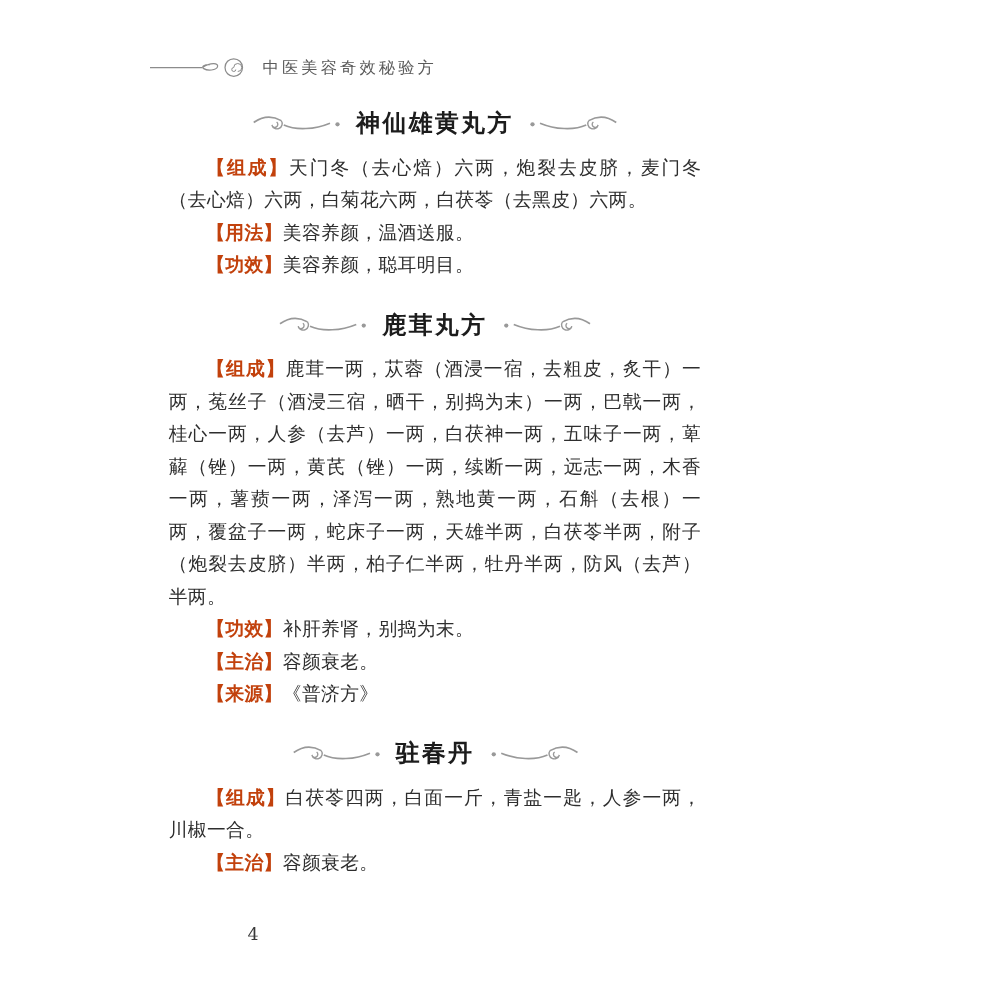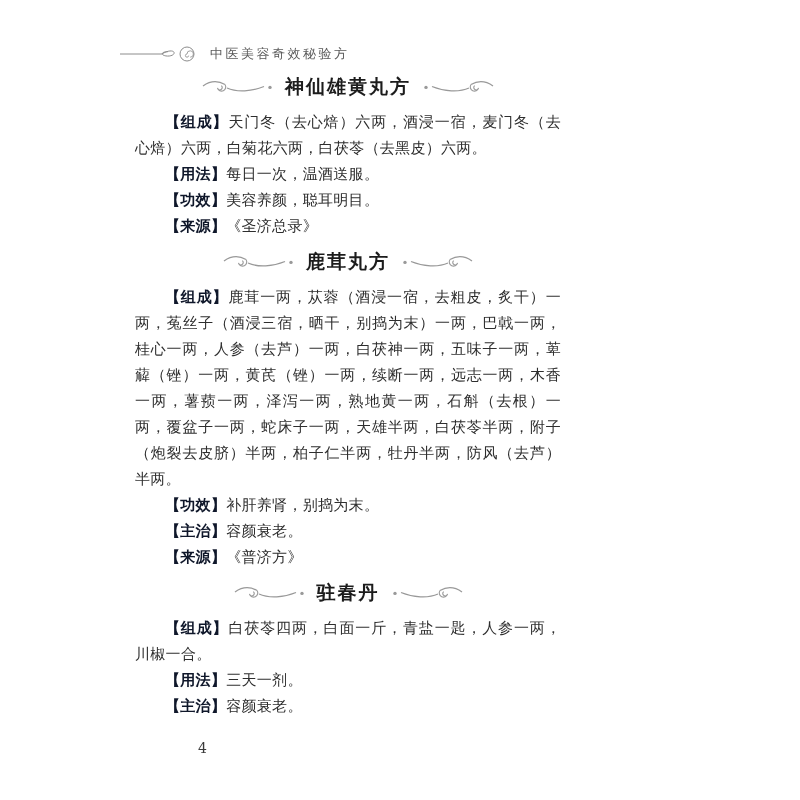--- a/index.html
+++ b/index.html
@@ -31,21 +31,21 @@
   }
   .content {
     width: 426px;
     margin: 0 auto;
   }
   .section-title-row {
     display: flex;
     align-items: center;
     justify-content: center;
     gap: 11px;
-    margin-top: 10px;
+    margin-top: 22px;
     margin-bottom: 9px;
   }
   .section-title {
     font-size: 19px;
     font-weight: bold;
     color: #1c1c1c;
     letter-spacing: 2px;
     white-space: nowrap;
   }
   .flourish { flex: 0 0 auto; display: block; }
@@ -53,21 +53,21 @@
   .entry {
     font-size: 15px;
     line-height: 26px;
     color: #2e2e2e;
     text-align: justify;
     text-indent: 2em;
     letter-spacing: 0.3px;
   }
   .entry-label {
     font-weight: bold;
-    color: #0f172a;
+    color: #c2410c;
   }
   .page-number {
     position: absolute;
     left: 198px;
     top: 740px;
     font-size: 14px;
     color: #3a3a3a;
   }
 </style>
 </head>
@@ -96,27 +96,26 @@
       </svg>
       <h2 class="section-title">神仙雄黄丸方</h2>
       <svg class="flourish mirror" width="72" height="16" viewBox="0 0 72 16">
         <path d="M1,7 C8,2 16,1.5 23,5.5" fill="none" stroke="#999999" stroke-width="1.3"></path>
         <path d="M23,5.5 a4.2,4.2 0 1 1 -7.5,3.5 a2.4,2.4 0 1 0 3.8,-2.4" fill="none" stroke="#999999" stroke-width="1.1"></path>
         <path d="M25,9 C35,13.5 50,12.5 62,7.5" fill="none" stroke="#999999" stroke-width="1.3"></path>
         <circle cx="68" cy="8.4" r="1.7" fill="#999999"></circle>
       </svg>
     </div>
     <div>
-  <p class="entry"><span class="entry-label">【组成】</span><span>天门冬（去心焙）六两，酒浸一宿，麦门冬（去心焙）六两，白菊花六两，白茯苓（去黑皮）六两。</span></p>
+  <p class="entry"><span class="entry-label">【组成】</span><span>天门冬（去心焙）六两，炮裂去皮脐，麦门冬（去心焙）六两，白菊花六两，白茯苓（去黑皮）六两。</span></p>
 
-  <p class="entry"><span class="entry-label">【用法】</span><span>每日一次，温酒送服。</span></p>
+  <p class="entry"><span class="entry-label">【用法】</span><span>美容养颜，温酒送服。</span></p>
 
   <p class="entry"><span class="entry-label">【功效】</span><span>美容养颜，聪耳明目。</span></p>
 
-  <p class="entry"><span class="entry-label">【来源】</span><span>《圣济总录》</span></p>
 </div>
   </section>
 
   <section>
     <div class="section-title-row">
       <svg class="flourish" width="72" height="16" viewBox="0 0 72 16">
         <path d="M1,7 C8,2 16,1.5 23,5.5" fill="none" stroke="#999999" stroke-width="1.3"></path>
         <path d="M23,5.5 a4.2,4.2 0 1 1 -7.5,3.5 a2.4,2.4 0 1 0 3.8,-2.4" fill="none" stroke="#999999" stroke-width="1.1"></path>
         <path d="M25,9 C35,13.5 50,12.5 62,7.5" fill="none" stroke="#999999" stroke-width="1.3"></path>
         <circle cx="68" cy="8.4" r="1.7" fill="#999999"></circle>
@@ -153,21 +152,20 @@
       <svg class="flourish mirror" width="72" height="16" viewBox="0 0 72 16">
         <path d="M1,7 C8,2 16,1.5 23,5.5" fill="none" stroke="#999999" stroke-width="1.3"></path>
         <path d="M23,5.5 a4.2,4.2 0 1 1 -7.5,3.5 a2.4,2.4 0 1 0 3.8,-2.4" fill="none" stroke="#999999" stroke-width="1.1"></path>
         <path d="M25,9 C35,13.5 50,12.5 62,7.5" fill="none" stroke="#999999" stroke-width="1.3"></path>
         <circle cx="68" cy="8.4" r="1.7" fill="#999999"></circle>
       </svg>
     </div>
     <div>
   <p class="entry"><span class="entry-label">【组成】</span><span>白茯苓四两，白面一斤，青盐一匙，人参一两，川椒一合。</span></p>
 
-  <p class="entry"><span class="entry-label">【用法】</span><span>三天一剂。</span></p>
 
 
   <p class="entry"><span class="entry-label">【主治】</span><span>容颜衰老。</span></p>
 </div>
   </section>
 </div>
 
   <div class="page-number">4</div>
 
 </div>

